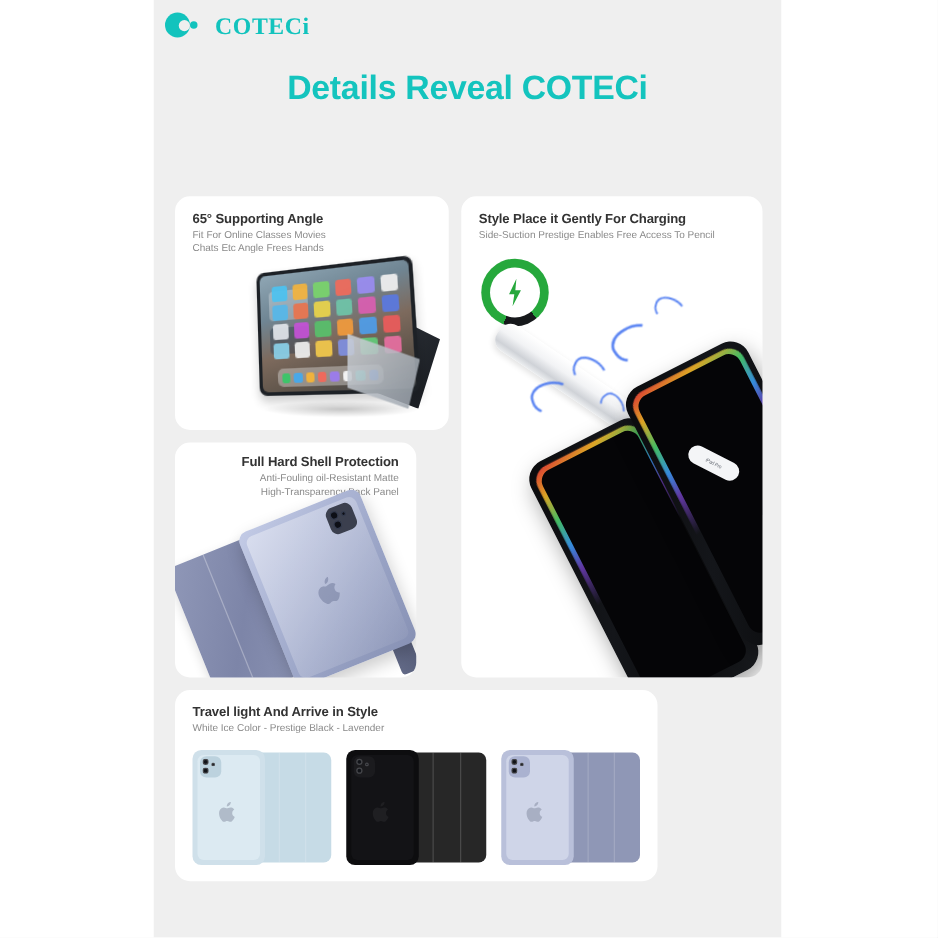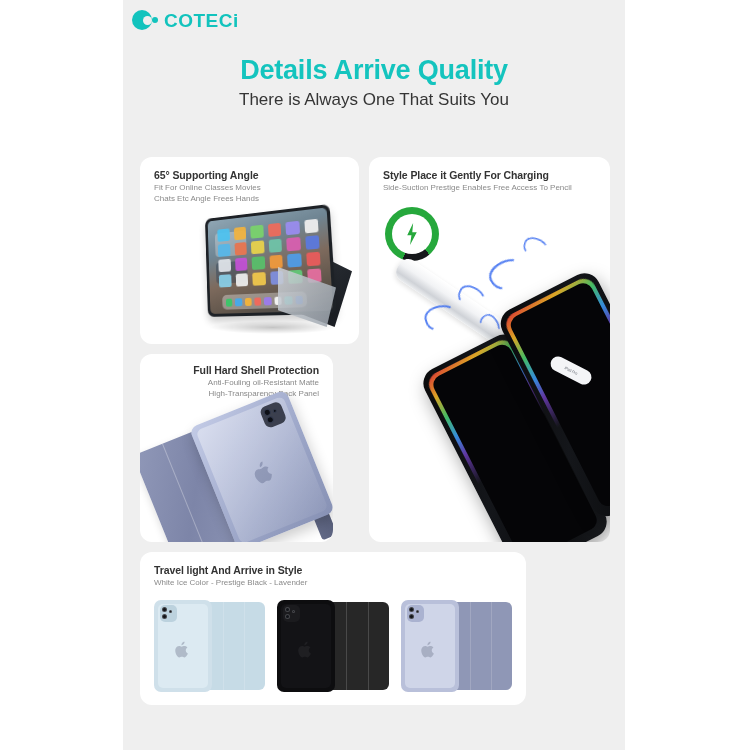--- a/index.html
+++ b/index.html
@@ -15,21 +15,21 @@
     background: #ffffff;
   }
   .panel {
     position: absolute;
     left: 123px; top: 0; width: 502px; height: 750px;
     background: #efefef;
   }
   
   .logo-row {
     position: absolute; left: 132px; top: 10px;
-    display: flex; gap: 8px;
+    display: flex; align-items: center; gap: 16px; font-family: Liberation Serif, serif;
   }
   .logo-mark {
     position: relative; width: 24px; height: 24px;
   }
   .logo-mark .disc {
     position: absolute; left: 0; top: 0;
     width: 20px; height: 20px; border-radius: 50%;
     background: #12C3BD;
   }
   .logo-mark .notch {
@@ -311,22 +311,21 @@
 
   <div class="logo-row">
     <div class="logo-mark">
       <span class="disc"></span>
         <span class="notch"></span>
         <span class="dot"></span>
     </div>
     <div class="logo-text">COTECi</div>
   </div>
 
-  <div class="headline">Details Arrive Quality</div>
-  <div class="subheadline">There is Always One That Suits You</div>
+  <div class="headline">Details Reveal COTECi</div>
 
   <div class="card" id="card-angle">
     <div class="card-head-left">
       <div class="card-title">65° Supporting Angle</div>
       <div class="card-sub">
         <div>Fit For Online Classes Movies</div>
         <div>Chats Etc Angle Frees Hands</div>
       </div>
     </div>
     <div class="tablet-stand">

